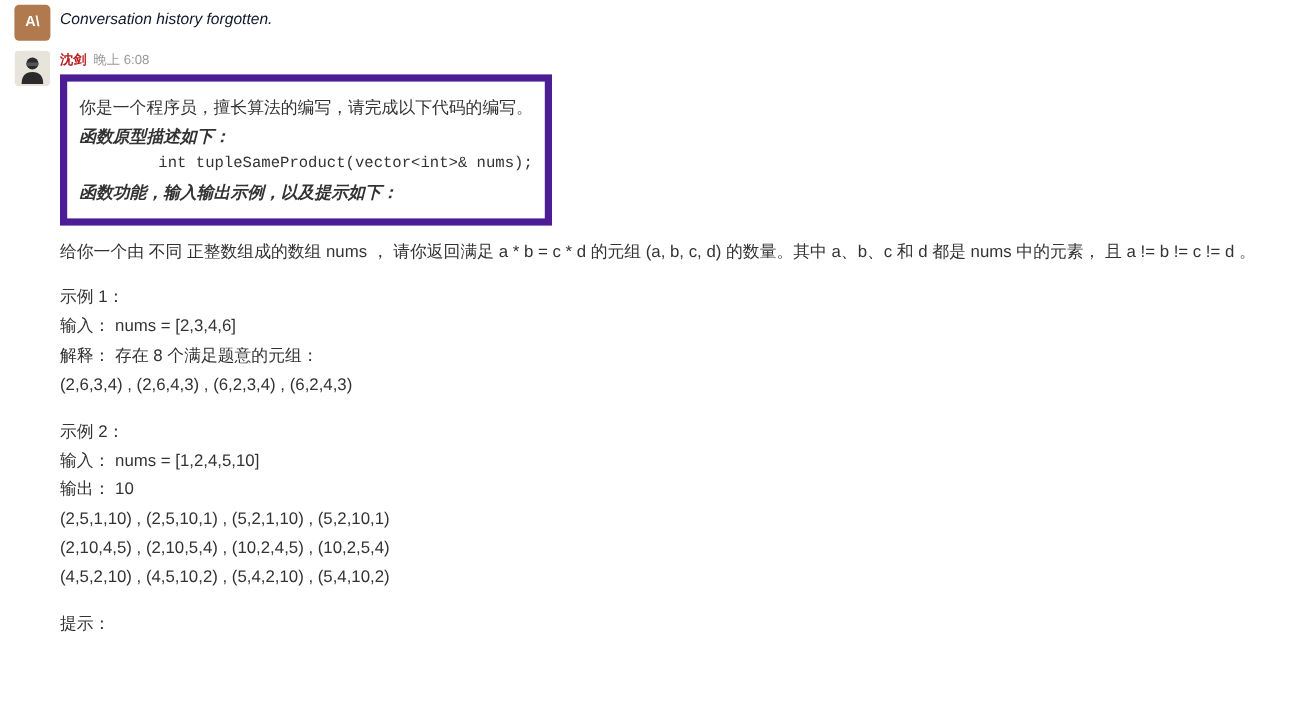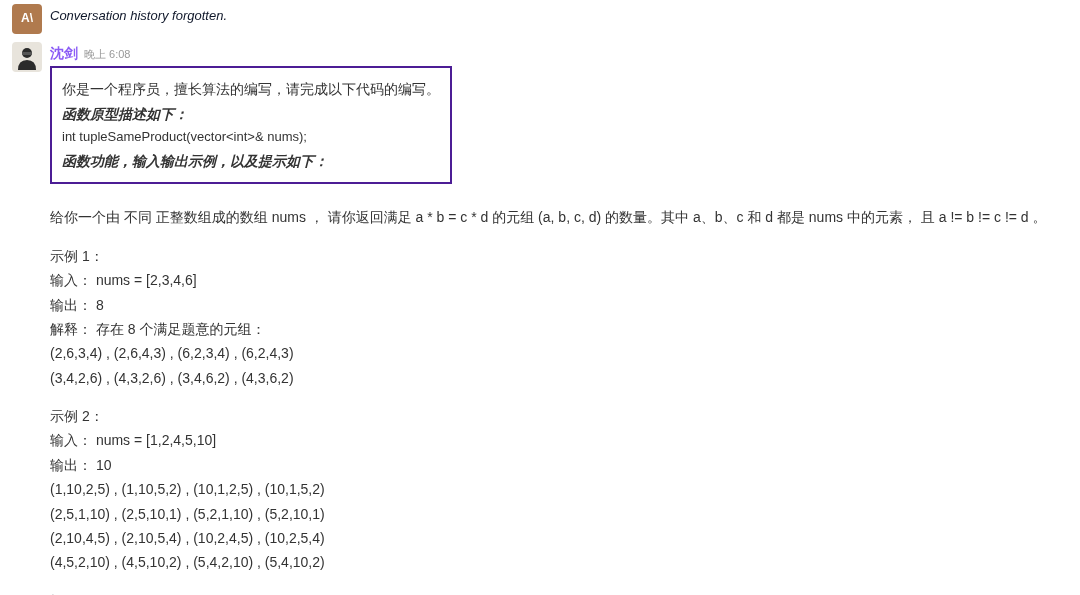--- a/index.html
+++ b/index.html
@@ -44,43 +44,44 @@
       font-size: 13px;
     }
     .user-header {
       display: flex;
       align-items: baseline;
       gap: 6px;
       margin-bottom: 2px;
     }
     .username {
       font-weight: bold;
-      font-size: 14px;
-      color: #8b5cf6;
+      font-size: 11px;
+      color: #b91c1c;
     }
     .timestamp {
       font-size: 11px;
       color: #999;
     }
     .highlight-box {
-      border: 2px solid #4c1d95;
+      border: 6px solid #4c1d95;
       padding: 8px 10px;
-      margin-bottom: 20px;
+      margin-bottom: 8px;
       display: inline-block;
       min-width: 380px;
     }
     .highlight-box p { margin: 4px 0; }
     .section-label {
       font-weight: bold;
       margin-top: 6px;
       font-style: italic;
     }
     .code-text {
-      font-family: Liberation Sans, sans-serif;
+      font-family: Liberation Mono, monospace;
       font-size: 13px;
+      text-align: right;
     }
     .body-text p { margin: 2px 0; }
     .body-text { font-size: 14px; }
     .block { margin-top: 16px; }
   </style>
 </head>
 <body>
 
 <div class="msg">
   <div class="avatar avatar-ai">
@@ -111,31 +112,28 @@
       <p class="section-label">函数原型描述如下：</p>
       <p class="code-text">int tupleSameProduct(vector&lt;int&gt;&amp; nums);</p>
       <p class="section-label">函数功能，输入输出示例，以及提示如下：</p>
     </div>
 
     <p>给你一个由 不同 正整数组成的数组 nums ， 请你返回满足 a * b = c * d 的元组 (a, b, c, d) 的数量。其中 a、b、c 和 d 都是 nums 中的元素， 且 a != b != c != d 。</p>
 
     <div class="block">
       <p>示例 1：</p>
       <p>输入： nums = [2,3,4,6]</p>
-      <p>输出： 8</p>
       <p>解释： 存在 8 个满足题意的元组：</p>
       <p>(2,6,3,4) , (2,6,4,3) , (6,2,3,4) , (6,2,4,3)</p>
-      <p>(3,4,2,6) , (4,3,2,6) , (3,4,6,2) , (4,3,6,2)</p>
     </div>
 
     <div class="block">
       <p>示例 2：</p>
       <p>输入： nums = [1,2,4,5,10]</p>
       <p>输出： 10</p>
-      <p>(1,10,2,5) , (1,10,5,2) , (10,1,2,5) , (10,1,5,2)</p>
       <p>(2,5,1,10) , (2,5,10,1) , (5,2,1,10) , (5,2,10,1)</p>
       <p>(2,10,4,5) , (2,10,5,4) , (10,2,4,5) , (10,2,5,4)</p>
       <p>(4,5,2,10) , (4,5,10,2) , (5,4,2,10) , (5,4,10,2)</p>
     </div>
 
     <div class="block">
       <p>提示：</p>
 
     </div>
   </div>

